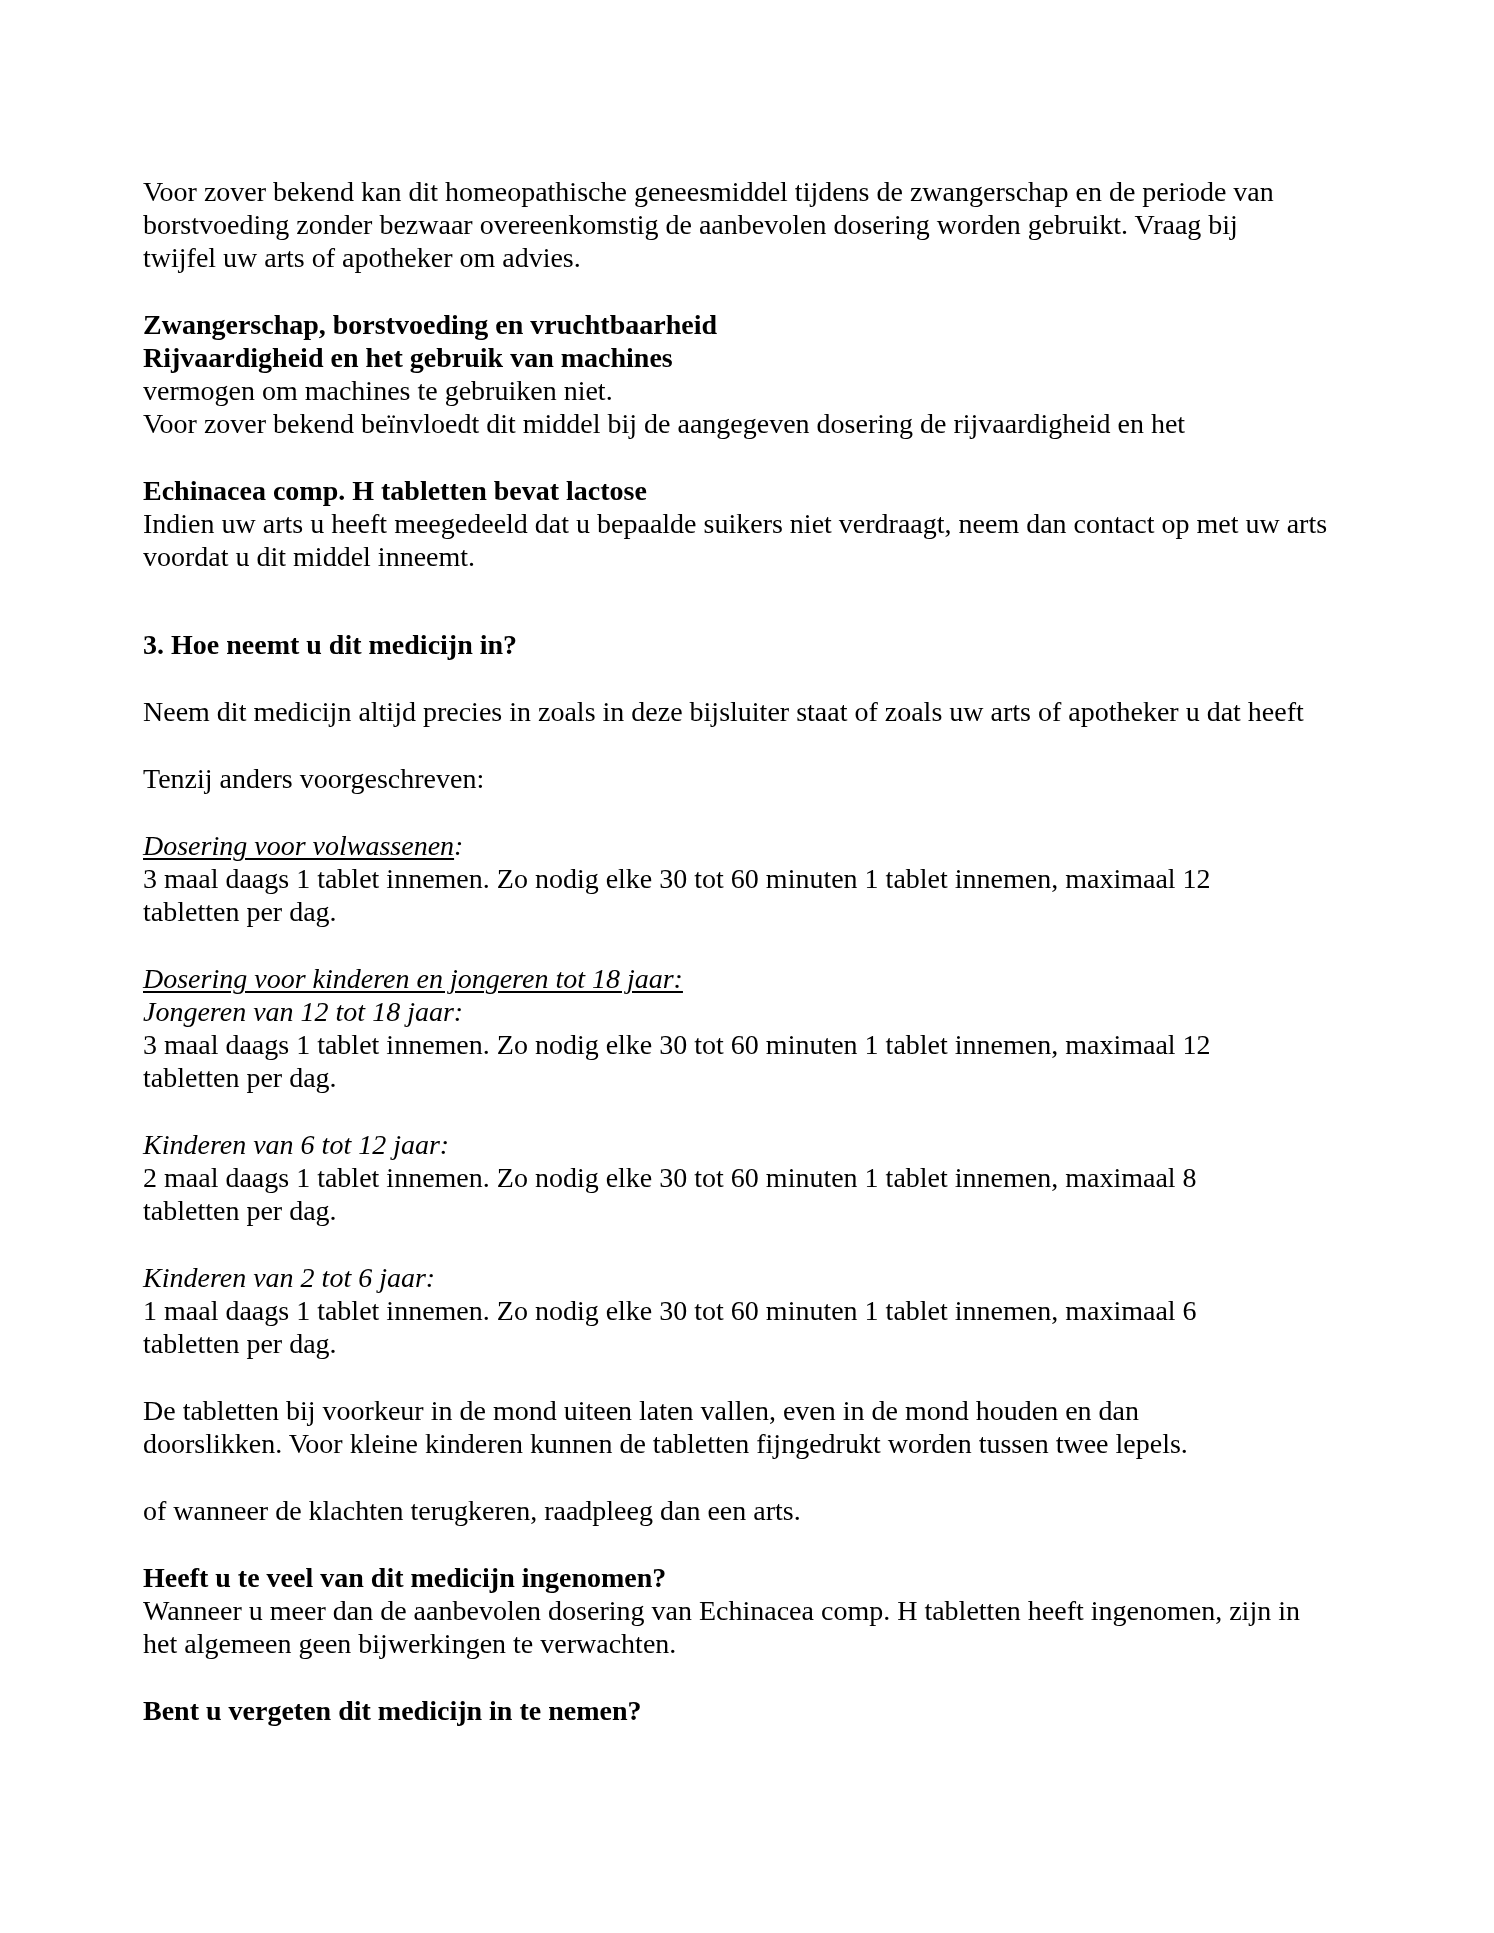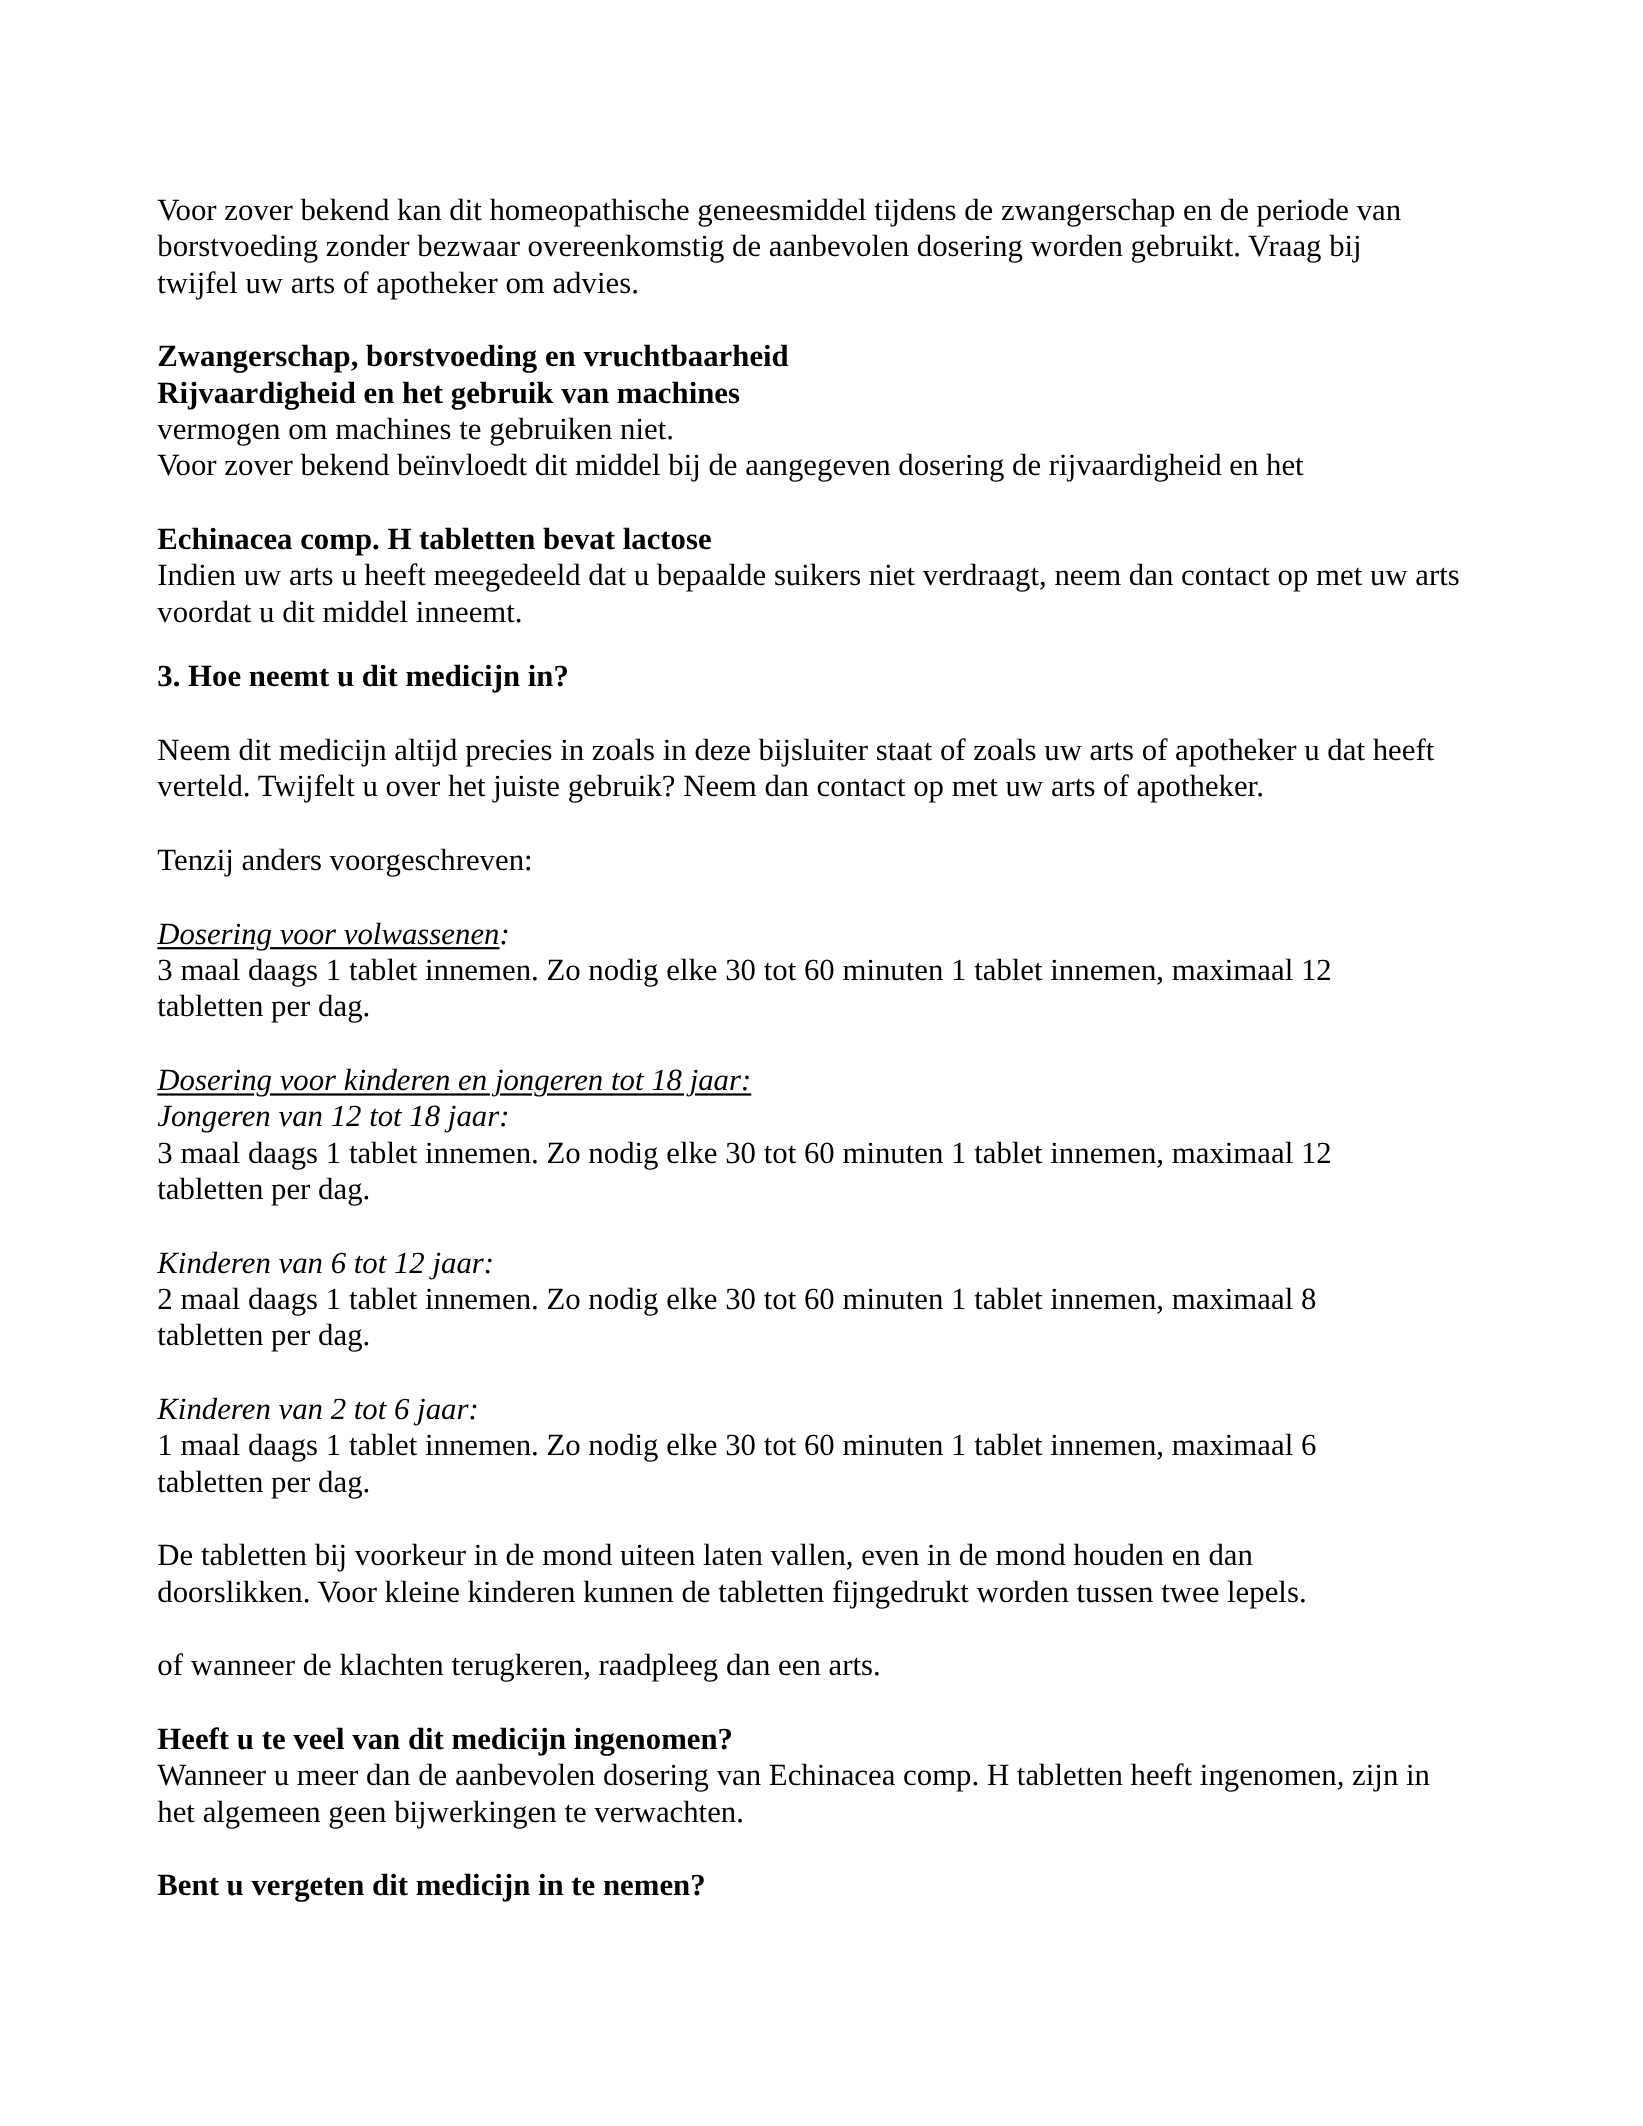--- a/index.html
+++ b/index.html
@@ -13,21 +13,21 @@
     color: #000000;
   }
   .page-content {
     position: absolute;
     left: 143px;
     top: 175px;
     width: 1285px;
   }
   .block { margin: 0; }
   .mb1 { margin-bottom: 34px; }   
-  .mb2 { margin-bottom: 26px; }   
+  .mb2 { margin-bottom: 55px; }   
   .h { font-weight: bold; }
   .it { font-style: italic; }
   .line { white-space: nowrap; }
   .u {
     text-decoration: underline;
     text-decoration-thickness: 2px;
     text-underline-offset: 3px;
   }
 </style>
 </head>
@@ -51,21 +51,20 @@
   <div class="block h">Echinacea comp. H tabletten bevat lactose</div>
   <div class="block mb2">
     <div class="line">Indien uw arts u heeft meegedeeld dat u bepaalde suikers niet verdraagt, neem dan contact op met uw arts</div>
     <div class="line">voordat u dit middel inneemt.</div>
   </div>
 
   <div class="block h mb1">3. Hoe neemt u dit medicijn in?</div>
 
   <div class="block mb1">
     <div class="line">Neem dit medicijn altijd precies in zoals in deze bijsluiter staat of zoals uw arts of apotheker u dat heeft</div>
-    <div class="line">verteld. Twijfelt u over het juiste gebruik? Neem dan contact op met uw arts of apotheker.</div>
   </div>
 
   <div class="block mb1">Tenzij anders voorgeschreven:</div>
 
   <div class="block it"><span class="u">Dosering voor volwassenen</span><span>:</span></div>
   <div class="block mb1">
     <div class="line">3 maal daags 1 tablet innemen. Zo nodig elke 30 tot 60 minuten 1 tablet innemen, maximaal 12</div>
     <div class="line">tabletten per dag.</div>
   </div>
 

